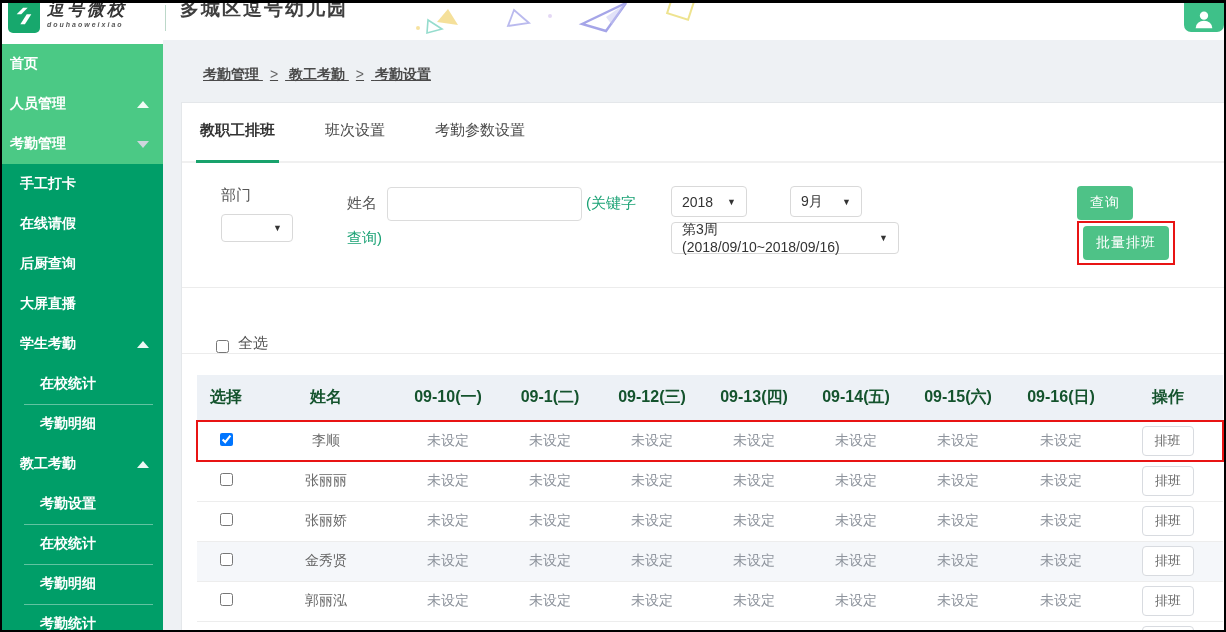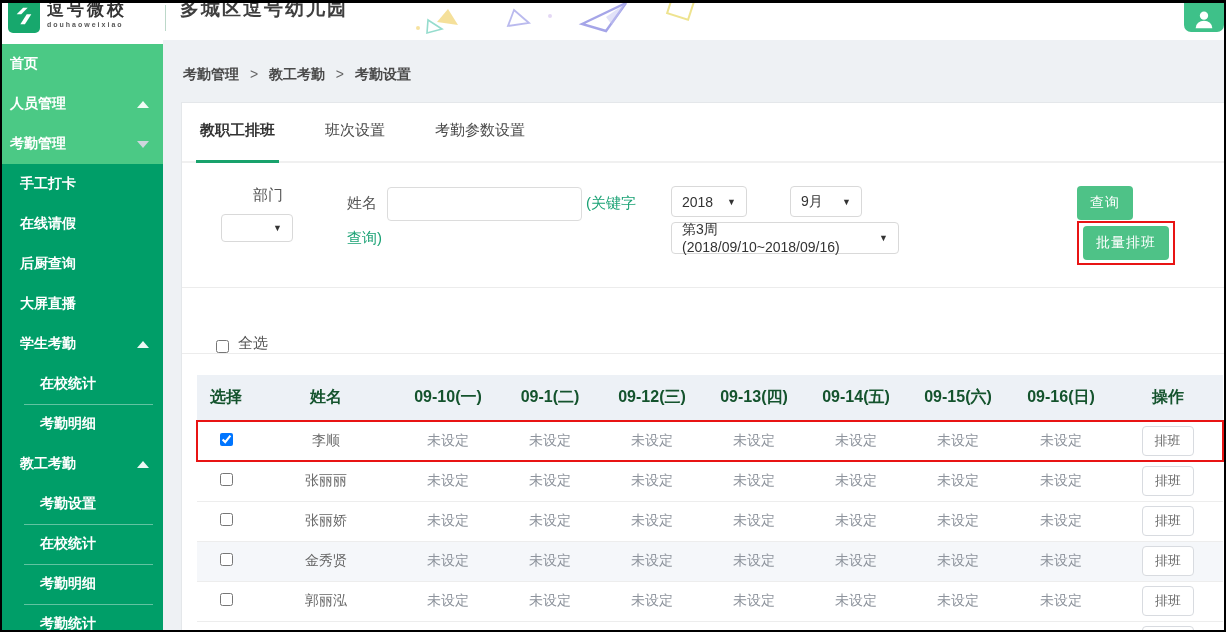--- a/index.html
+++ b/index.html
@@ -5,21 +5,21 @@
   * { margin:0; padding:0; box-sizing:border-box; }
   html,body { width:1226px; height:632px; }
   body { font-family:"Liberation Sans","DejaVu Sans",sans-serif; background:#fff; }
 
   .frame { position:relative; width:1226px; height:632px; overflow:hidden;
            border:2px solid #000; border-top-width:3px; background:#eef1f4; }
 
   
   .topbar { position:relative; height:37px; background:#fff; overflow:hidden;
             display:flex; align-items:flex-start; }
-  .logo-area { display:flex; align-items:flex-start; width:161px; padding-left:6px; }
+  .logo-area { display:flex; align-items:flex-start; width:161px; padding-left:6px;font-style:italic; }
   .logo-mark { width:32px; height:34px; margin-top:-4px; background:#17a86d; border-radius:5px;
                display:flex; align-items:center; justify-content:center; flex-shrink:0; }
   .logo-text-wrap { margin-left:7px; margin-top:-5px; }
   .logo-cn { font-size:17px; font-weight:bold; color:#333; letter-spacing:3px; white-space:nowrap; }
   .logo-en { font-size:7px; font-weight:bold; color:#555; letter-spacing:2px; }
   .header-divider { width:1px; height:26px; background:#bcd8c9; margin:2px 14px 0 2px; }
   .school-title { font-size:19px; font-weight:bold; color:#3f3f3f; letter-spacing:2px;
                   margin-top:-7px; white-space:nowrap; }
   .deco { position:absolute; left:380px; top:0; pointer-events:none; }
   .avatar-btn { position:absolute; right:0; top:-7px; width:40px; height:36px;
@@ -43,38 +43,38 @@
                                  height:1px; background:rgba(255,255,255,.38); }
   .sb-item .label { flex:1; }
   .arrow { width:0; height:0; margin-left:auto; }
   .arrow.up   { border-left:6px solid transparent; border-right:6px solid transparent;
                 border-bottom:7px solid rgba(255,255,255,.92); }
   .arrow.down { border-left:6px solid transparent; border-right:6px solid transparent;
                 border-top:7px solid #cfd6de; }
 
   
   .main { flex:1; background:#eef1f4; overflow:hidden; }
-  .breadcrumb { height:62px; padding:26px 0 0 20px; font-size:14px; font-weight:bold; color:#4a4a4a; }
+  .breadcrumb { height:62px; padding:26px 0 0 40px; font-size:14px; font-weight:bold; color:#4a4a4a;text-decoration:underline; }
   .breadcrumb .sep { margin:0 7px; color:#666; font-weight:normal; }
 
   .card { margin-left:18px; background:#fff; border:1px solid #e4e7ea; border-right:none;
           height:540px; }
 
   
   .tabbar { display:flex; padding:0 0 0 14px; border-bottom:2px solid #f0f0f0; }
   .tab { padding:18px 4px 20px; margin-right:42px; font-size:15px; color:#4a4a4a;
          cursor:pointer; border-bottom:3px solid transparent; margin-bottom:-2px; }
   .tab.active { font-weight:bold; color:#333; border-bottom-color:#18a26c; }
 
   
   .filters { display:flex; align-items:flex-start; padding:23px 0 22px 14px;
              border-bottom:1px solid #ececec; }
   .f-label { font-size:15px; color:#555; }
   .f-dept { margin-left:25px; }
-  .f-dept .f-label { margin-bottom:9px;margin-left:32px; }
+  .f-dept .f-label { margin-bottom:9px; }
   .fake-select { display:flex; align-items:center; justify-content:space-between;
                  border:1px solid #d9d9d9; border-radius:4px; background:#fff;
                  font-size:14px; color:#333; padding:0 10px; cursor:pointer; }
   .caret { font-size:9px; color:#333; margin-left:8px; }
   .dept { width:72px; height:28px; }
   .f-name { width:302px; margin-left:54px; line-height:34px; font-size:15px; }
   .f-name .f-label { margin-right:10px; }
   .name-input { width:195px; height:34px; border:1px solid #dcdcdc; border-radius:4px;
                 vertical-align:middle; padding:0 8px; font-size:14px; }
   .hint { color:#1ba275; margin-left:4px; }

